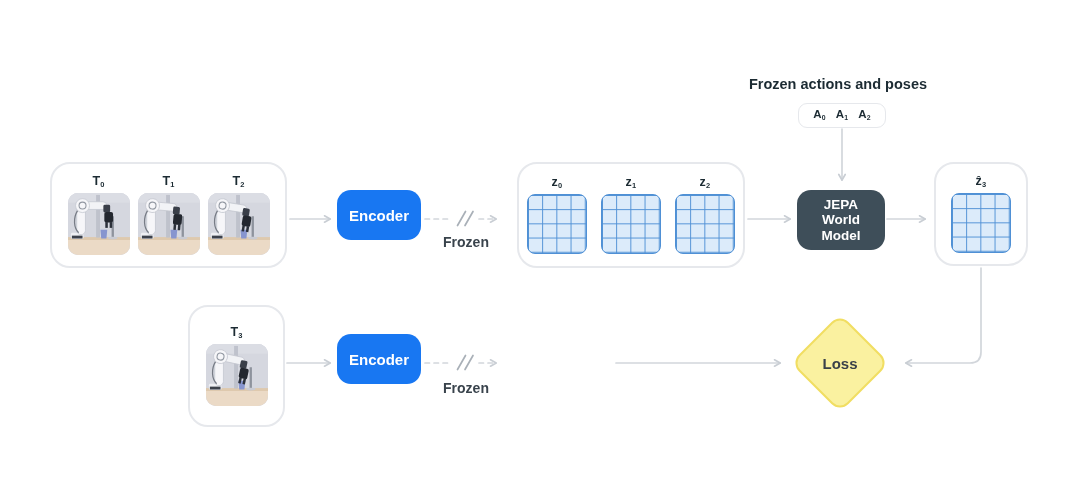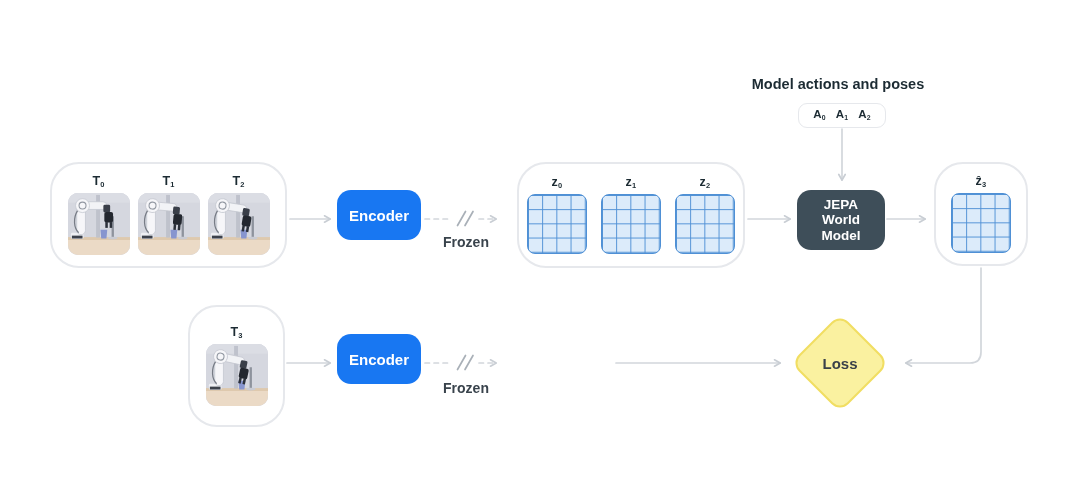--- a/index.html
+++ b/index.html
@@ -12,21 +12,21 @@
     --box-border:#E6E8EC;
     --arrow-gray:#D2D6DB;
     --text-dark:#1C2B33;
   }
   *{margin:0;padding:0;box-sizing:border-box;}
   html,body{background:#fff;}
   body{font-family:"Liberation Sans",sans-serif;color:var(--text-dark);}
   .canvas{position:relative;width:1080px;height:483px;background:#fff;overflow:hidden;}
   .arrows{position:absolute;left:0;top:0;width:1080px;height:483px;pointer-events:none;}
 
-  .panel{position:absolute;background:#fff;border:2px solid var(--box-border);border-radius:29px;
+  .panel{position:absolute;background:#fff;border:2px solid var(--box-border);border-radius:20px;
          display:flex;align-items:center;justify-content:center;}
   .fig{display:flex;flex-direction:column;align-items:center;gap:4px;}
   .lbl{font-size:12.5px;font-weight:700;color:var(--text-dark);letter-spacing:.2px;line-height:1;}
   .lbl sub{font-size:.6em;vertical-align:-0.3em;}
   .robot{width:62px;height:62px;border-radius:10px;overflow:hidden;background:#D5D7DF;}
   .robot svg{display:block;width:100%;height:100%;}
 
   .grid{width:60px;height:60px;border:1.6px solid var(--grid-line);border-radius:8px;
         background-color:var(--grid-fill);
         background-image:linear-gradient(var(--grid-line) 1.2px,transparent 1.2px),
@@ -184,21 +184,21 @@
     <div class="fig">
       <span class="lbl"><span>z</span><sub>1</sub></span>
       <div class="grid"></div>
     </div>
     <div class="fig">
       <span class="lbl"><span>z</span><sub>2</sub></span>
       <div class="grid"></div>
     </div>
   </div>
 
-  <div class="actions-title">Model actions and poses</div>
+  <div class="actions-title">Frozen actions and poses</div>
   <div class="actions-pill">
     <span class="lbl"><span>A</span><sub>0</sub></span>
     <span class="lbl"><span>A</span><sub>1</sub></span>
     <span class="lbl"><span>A</span><sub>2</sub></span>
   </div>
 
   <div class="world-model">
     <span>JEPA</span>
     <span>World</span>
     <span>Model</span>

